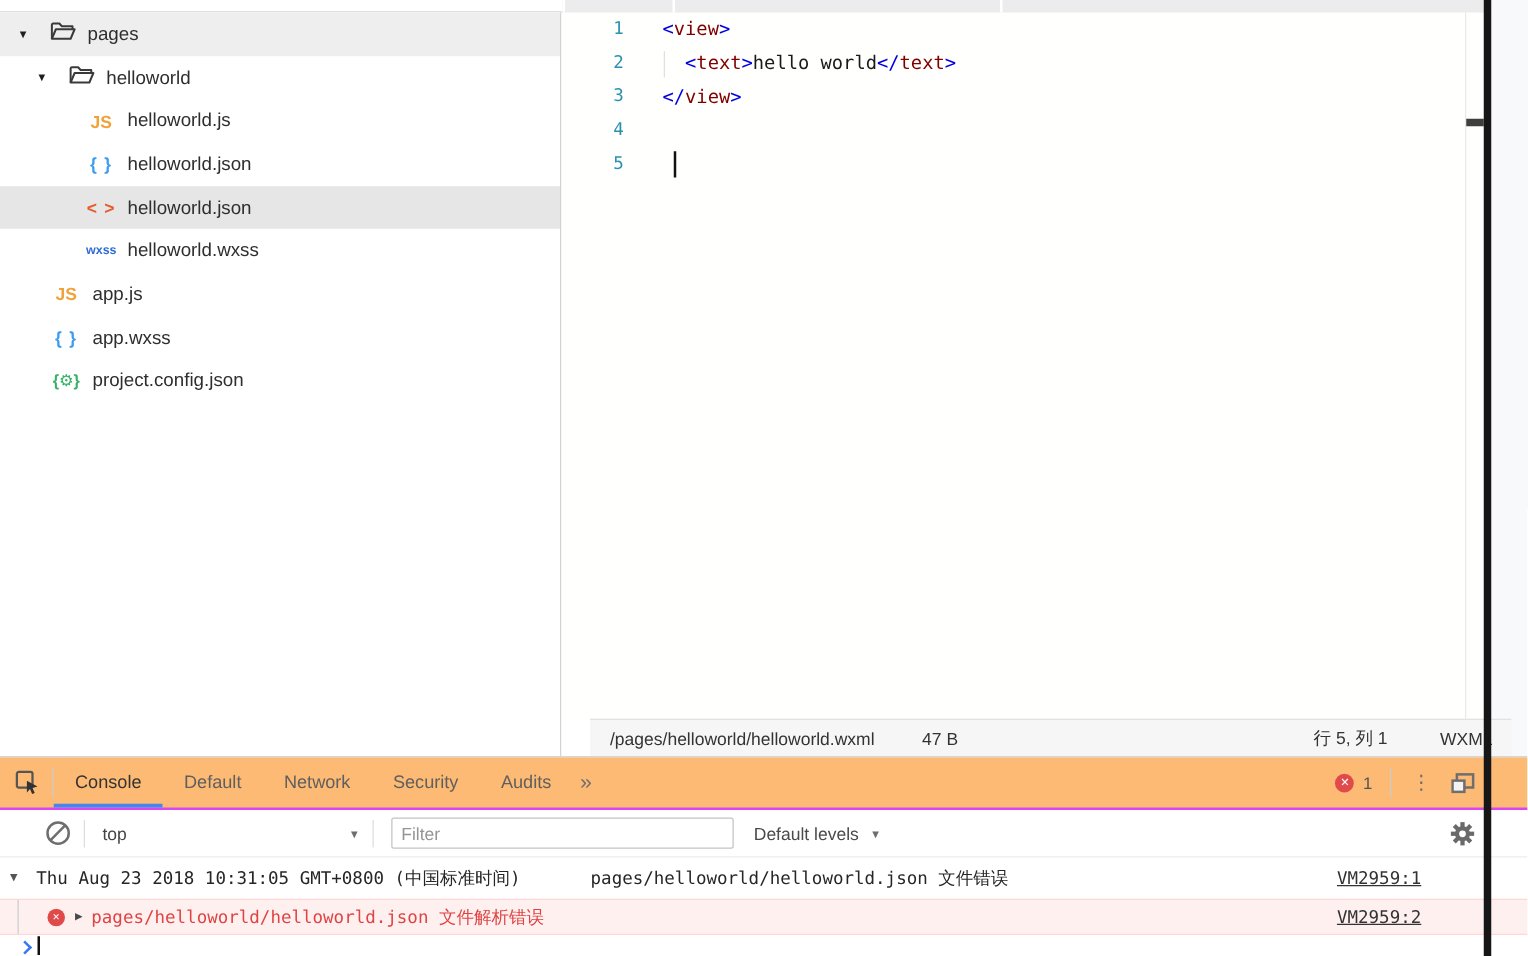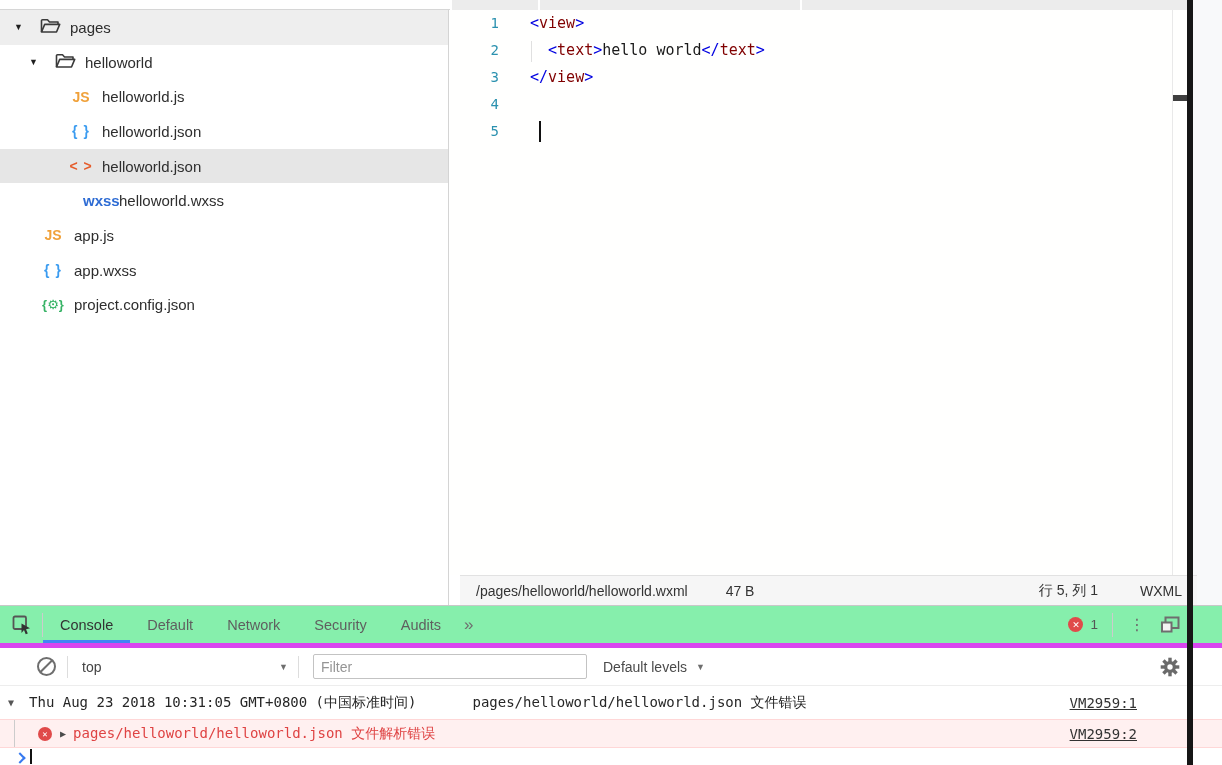--- a/index.html
+++ b/index.html
@@ -20,55 +20,55 @@
   .tree-row.bg-light{background:#eeeeee;}
   .tree-row.selected{background:#e6e6e6;}
   .tw-arrow{width:12px;font-size:9px;color:#1f1f1f;flex:0 0 auto;}
   .folder-ic{flex:0 0 auto;margin-left:14px;}
   .tree-row .label{margin-left:9px;}
   .badge{flex:0 0 auto;width:30px;text-align:center;font-weight:bold;font-size:14px;
          font-family:"Liberation Sans","DejaVu Sans",sans-serif;}
   .badge.js{color:var(--js-icon);}
   .badge.json{color:var(--json-icon);letter-spacing:1px;}
   .badge.wxml{color:var(--wxml-icon);letter-spacing:1px;}
-  .badge.wxss{color:var(--wxss-icon);font-size:15px;margin-left:17px;}
+  .badge.wxss{color:var(--wxss-icon);font-size:10px;}
   .badge.config{color:var(--config-icon);font-size:13px;letter-spacing:0;}
   .pad-d0{padding-left:14px;} .pad-d1{padding-left:29px;}
   .pad-f2{padding-left:66px;} .pad-f1{padding-left:38px;}
   .pad-f2 .label,.pad-f1 .label{margin-left:6px;}
 
   
   #editor{position:absolute;left:450px;top:10px;width:737px;height:565px;background:#fffffe;
           font-family:"DejaVu Sans Mono","Liberation Mono",monospace;}
   .ed-line{position:absolute;left:0;width:100%;height:27px;line-height:27px;font-size:15px;}
   .ed-num{position:absolute;left:0;width:50px;text-align:right;padding-right:1px;box-sizing:border-box;
           color:var(--line-number);font-size:14px;}
   .ed-code{position:absolute;left:80px;white-space:pre;color:#1a1a1a;}
   .tok-p{color:var(--tag-punct);}
   .tok-t{color:var(--tag-name);}
   #indent-guide{position:absolute;left:81px;top:31px;width:1px;height:21px;background:#e0e0e0;}
   #ed-cursor{position:absolute;left:89px;top:111px;width:2px;height:21px;background:#111;}
   #ed-scroll-line{position:absolute;left:722px;top:0;width:1px;height:565px;background:#e9e9e9;}
   #ed-scroll-thumb{position:absolute;left:723px;top:85px;width:14px;height:6px;background:#3f3f3f;}
 
   
-  #status-bar{position:absolute;left:460px;top:575px;width:737px;height:30px;background:#f6f6f6;
+  #status-bar{position:absolute;left:472px;top:575px;width:737px;height:30px;background:#f6f6f6;
               border-top:1px solid #e2e2e2;box-sizing:border-box;display:flex;align-items:center;
               font-size:14px;color:#333;}
   #status-bar .sb-path{margin-left:16px;}
   #status-bar .sb-size{margin-left:38px;}
   #status-bar .sb-right{margin-left:auto;display:flex;align-items:center;}
   #status-bar .sb-lang{margin-left:42px;margin-right:15px;}
 
   #right-strip{position:absolute;left:1193px;top:0;width:29px;height:605px;background:#f8f9fa;}
 
   
   #devtools{position:absolute;left:0;top:605px;width:1222px;height:160px;background:#fff;
             border-top:1px solid #c8c8c8;box-sizing:border-box;}
-  .dt-tabbar{height:42px;background:#86efac;border-bottom:5px solid #d946ef;box-sizing:border-box;
+  .dt-tabbar{height:42px;background:#fdba74;border-bottom:2px solid #d946ef;box-sizing:border-box;
              display:flex;align-items:stretch;}
   .dt-tabbar .v-div{width:1px;height:24px;background:#ccc;align-self:center;}
   #inspect-btn{align-self:center;margin:0 10px 0 12px;display:flex;cursor:pointer;}
   .dt-tab{position:relative;display:flex;align-items:center;padding:0 17px;font-size:14.5px;
           color:#5f5f5f;cursor:pointer;}
   .dt-tab.active{color:#333;}
   .dt-tab.active::after{content:"";position:absolute;left:0;right:0;bottom:0;height:3px;
                         background:var(--accent-blue);}
   #more-tabs{align-self:center;margin-left:6px;color:#6e6e6e;font-size:17px;cursor:pointer;}
   .dt-right{margin-left:auto;display:flex;align-items:center;padding-right:42px;}

